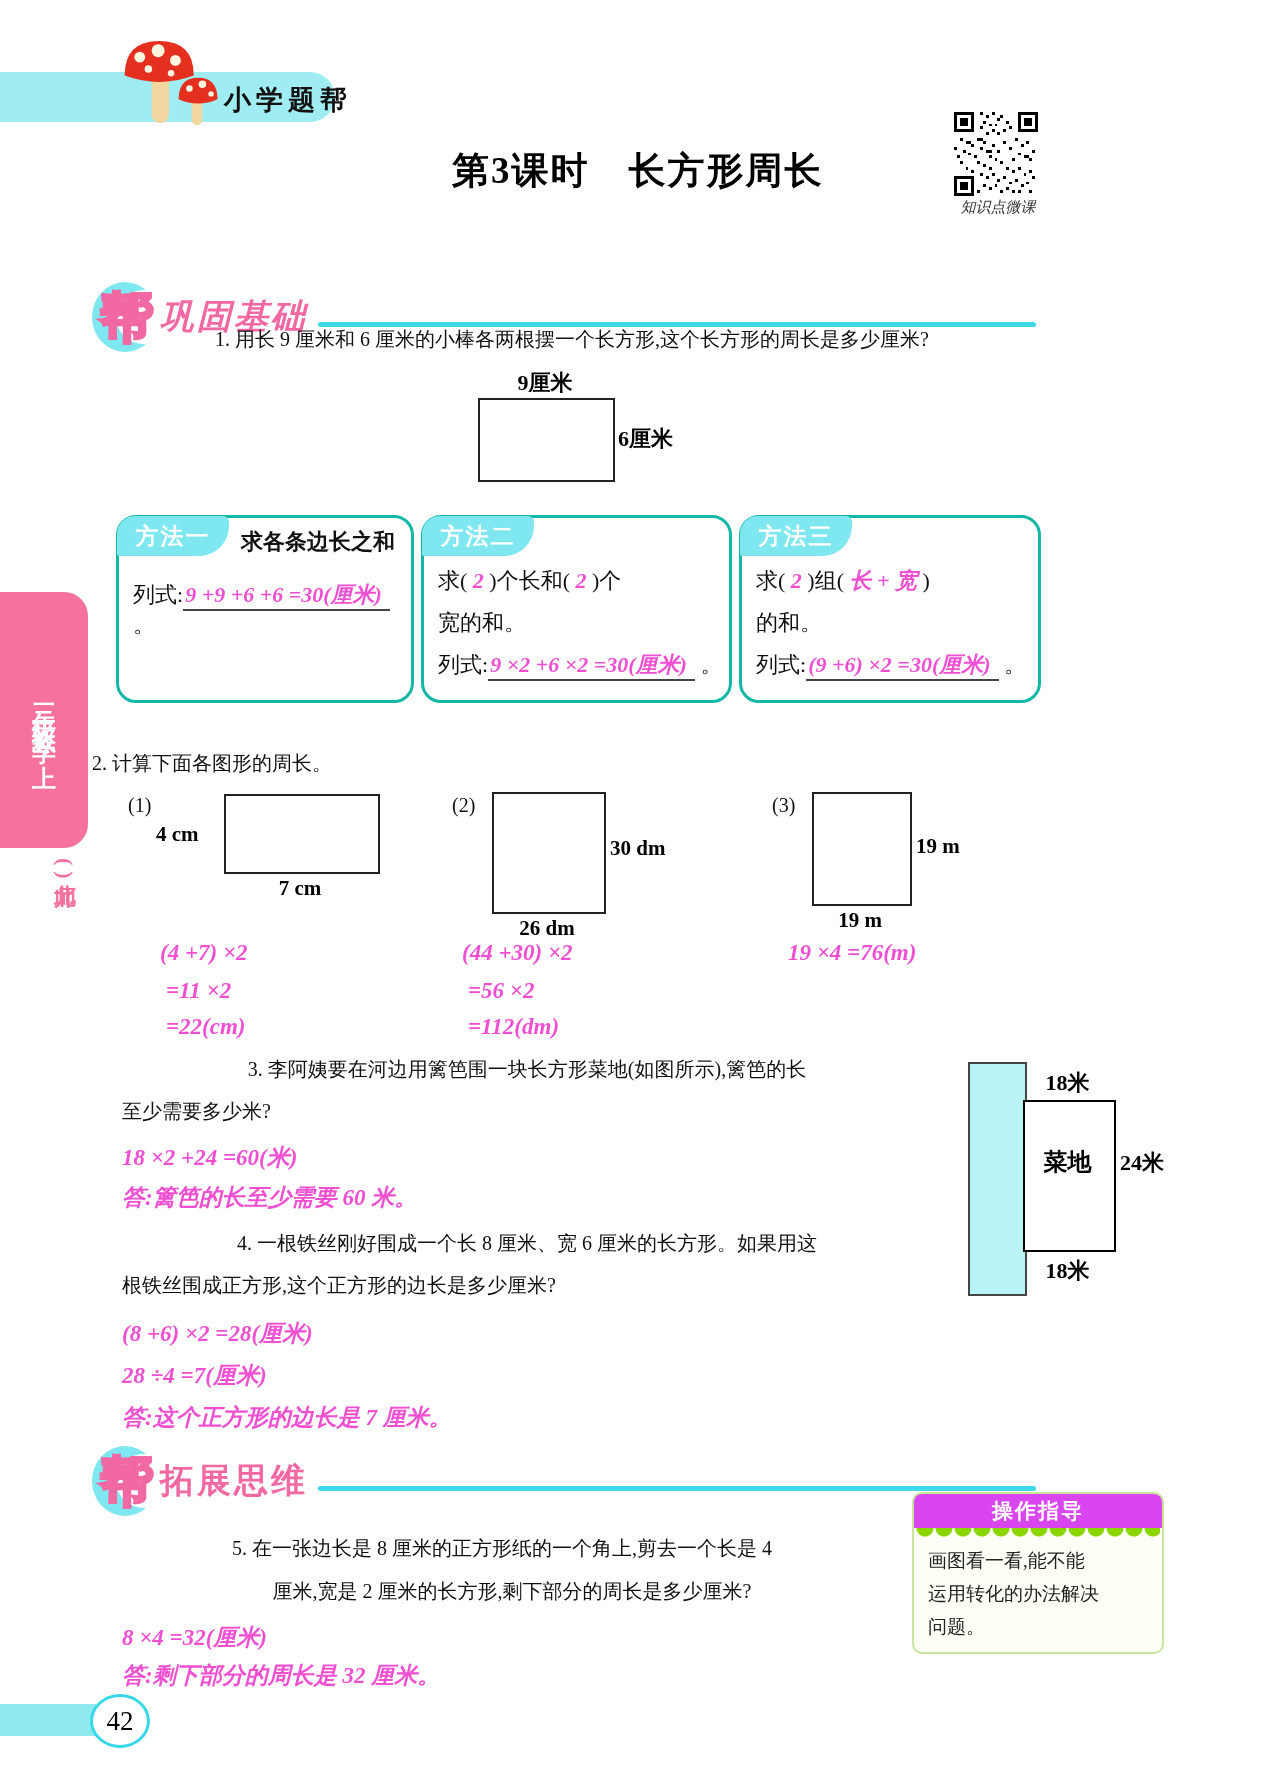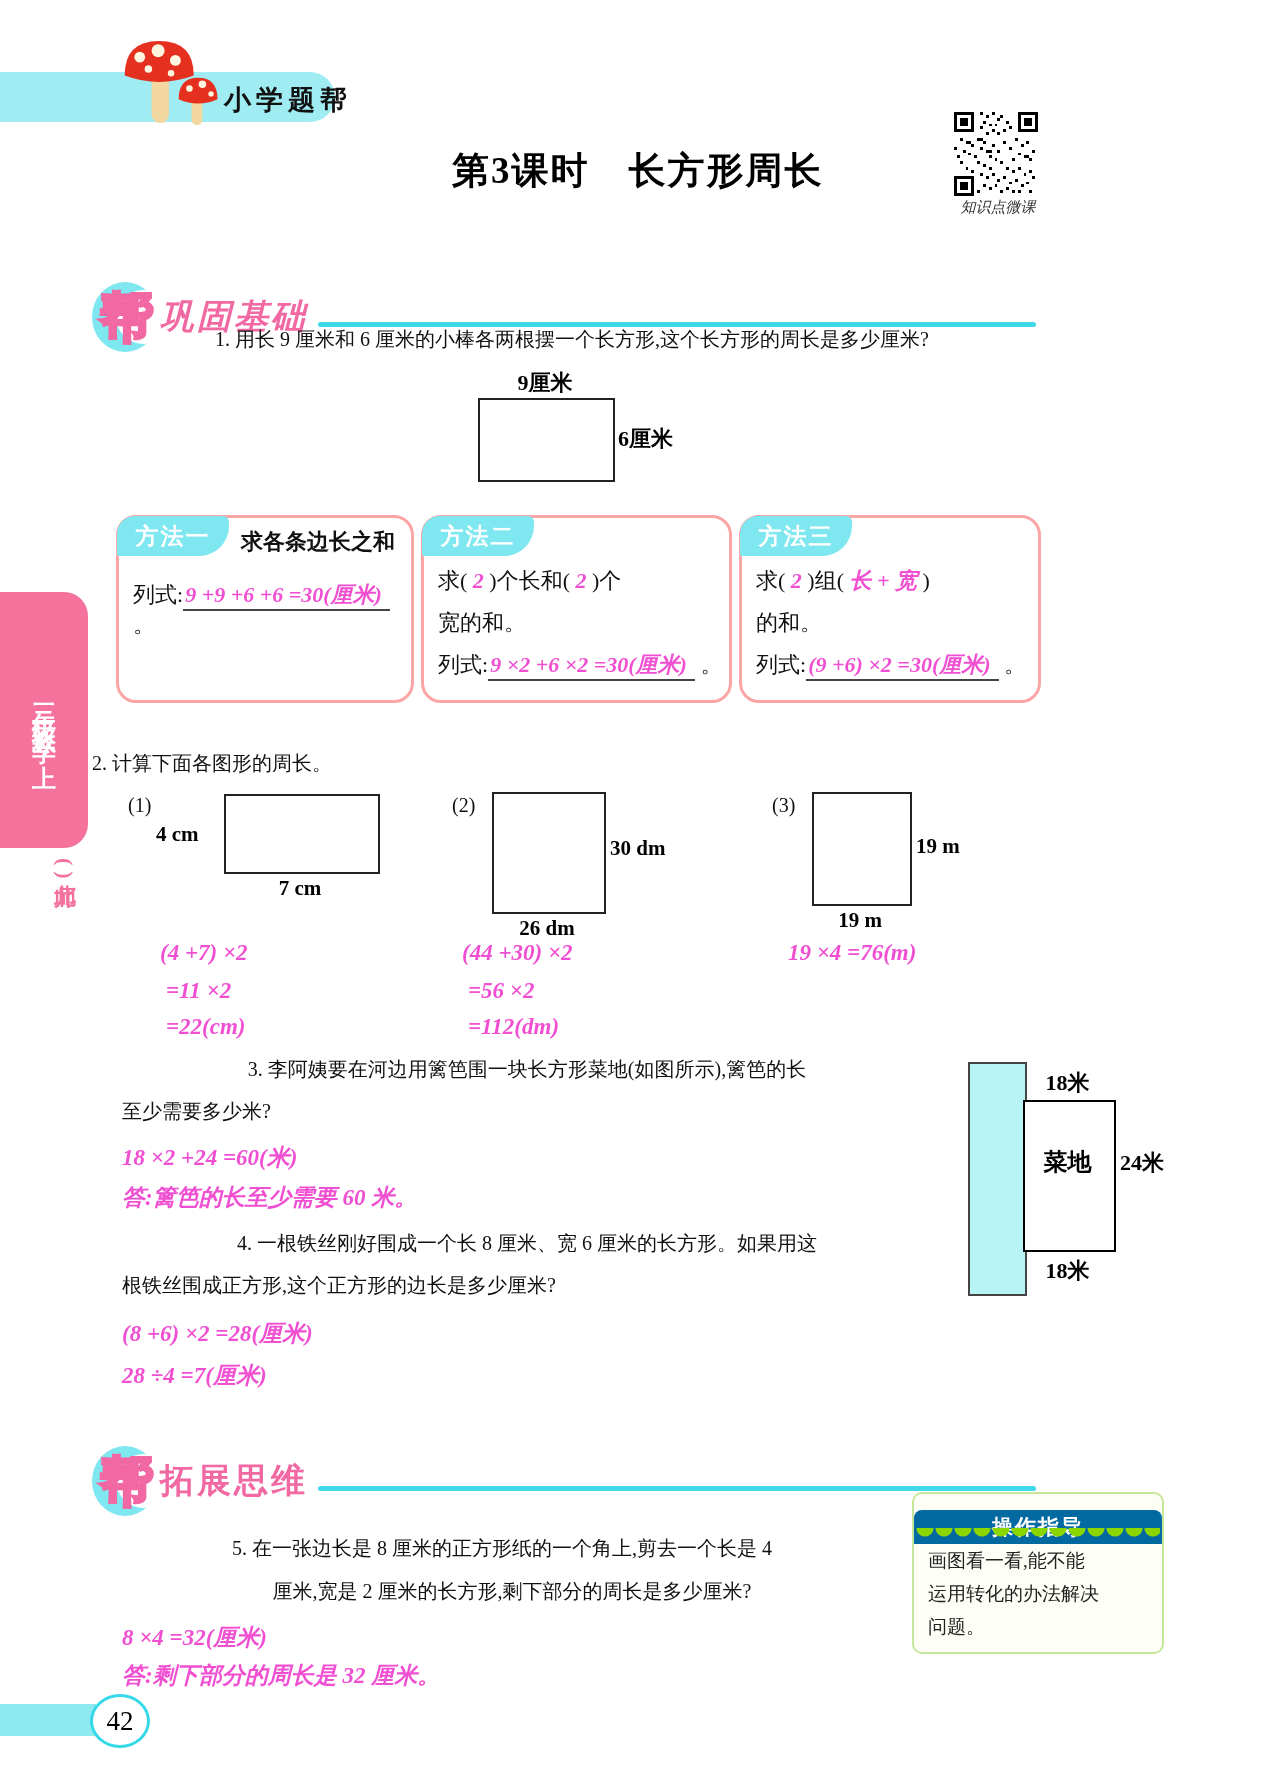--- a/index.html
+++ b/index.html
@@ -30,32 +30,32 @@
   .sec-line   { height:5px; background:#40D9E9; border-radius:3px; }
 
   
   .qtext { font-size:20px; color:#111; font-family:"Liberation Serif",serif;text-align:center; }
   .pink  { color:#F04FD2; font-family:"Liberation Serif",serif; font-style:italic; font-weight:600; }
   .pinkline { font-size:23px; }
   .rect  { border:2px solid #222; background:#fff; }
   .dimlabel { font-weight:bold; font-size:21px; color:#000; font-family:"Liberation Serif",serif; }
 
   
-  .mbox { top:515px; height:182px; border:3px solid #fca5a5; border-radius:20px; background:#fff; }
+  .mbox { top:515px; height:182px; border:3px solid #14b8a6; border-radius:20px; background:#fff; }
   .mtab { left:-2px; top:-2px; width:112px; height:40px; background:#7EE7F0;
           border-radius:18px 6px 30px 2px; color:#fff; font-size:23px; font-weight:bold;
           text-align:center; line-height:40px; letter-spacing:2px; }
   .mtitle { font-size:22px; font-weight:bold; color:#111; font-family:"Liberation Serif",serif; }
   .mtext  { font-size:22px; color:#111; font-family:"Liberation Serif",serif; }
   .ublank { border-bottom:2px solid #444; padding:0 8px 2px 2px; }
 
   
   .tipbox  { left:912px; top:1492px; width:248px; height:158px; background:#FDFFF6;
              border:2px solid #C6E79B; border-radius:10px; }
-  .tiphead { left:0; right:0; top:16px; height:34px; background:#0369a1; border-radius:8px 8px 0 0;
+  .tiphead { left:0; right:0; top:0; height:34px; background:#d946ef; border-radius:8px 8px 0 0;
              color:#fff; font-size:21px; font-weight:bold; text-align:center; line-height:33px;
              letter-spacing:2px; }
   .tipscallop { top:34px; left:2px; right:2px; height:9px;
              background-image:radial-gradient(circle at 9px 0px, #8CD600 8px, rgba(0,0,0,0) 9px);
              background-size:19px 9px; background-repeat:repeat-x; }
   .tiptext { font-size:19px; color:#222; font-family:"Liberation Serif",serif; line-height:33px; }
 
   
   .side-tab { left:0; top:592px; width:88px; height:256px; background:#F4729C;
               border-radius:0 24px 24px 0; display:flex; align-items:center; justify-content:center; }
@@ -275,20 +275,21 @@
   <div class="abs dimlabel" style="left:1023px; top:1068px; width:89px; text-align:center; font-size:22px;">18米</div>
   <div class="abs plot-rect"></div>
   <div class="abs dimlabel" style="left:1023px; top:1146px; width:89px; text-align:center; font-size:24px;">菜地</div>
   <div class="abs dimlabel" style="left:1120px; top:1148px; font-size:22px;">24米</div>
   <div class="abs dimlabel" style="left:1023px; top:1256px; width:89px; text-align:center; font-size:22px;">18米</div>
 
   <div class="abs qtext" style="left:92px; top:1230px; width:870px;">4. 一根铁丝刚好围成一个长 8 厘米、宽 6 厘米的长方形。如果用这</div>
   <div class="abs qtext" style="left:122px; top:1272px;">根铁丝围成正方形,这个正方形的边长是多少厘米?</div>
   <div class="abs pink pinkline" style="left:122px; top:1318px;">(8 +6) ×2 =28(厘米)</div>
   <div class="abs pink pinkline" style="left:122px; top:1360px;">28 ÷4 =7(厘米)</div>
+  <div class="abs pink pinkline" style="left:122px; top:1402px;">答:这个正方形的边长是 7 厘米。</div>
 
   <div class="abs badge-circle" style="left:92px; top:1446px;"></div>
   <div class="abs badge-char" style="left:100px; top:1446px;">帮</div>
   <div class="abs sec-label" style="left:160px; top:1458px;">拓展思维</div>
   <div class="abs sec-line" style="left:318px; top:1486px; width:718px;"></div>
 
   <div class="abs qtext" style="left:92px; top:1535px; width:820px;">5. 在一张边长是 8 厘米的正方形纸的一个角上,剪去一个长是 4</div>
   <div class="abs qtext" style="left:122px; top:1578px; width:780px;">厘米,宽是 2 厘米的长方形,剩下部分的周长是多少厘米?</div>
   <div class="abs pink pinkline" style="left:122px; top:1622px;">8 ×4 =32(厘米)</div>
   <div class="abs pink pinkline" style="left:122px; top:1660px;">答:剩下部分的周长是 32 厘米。</div>

